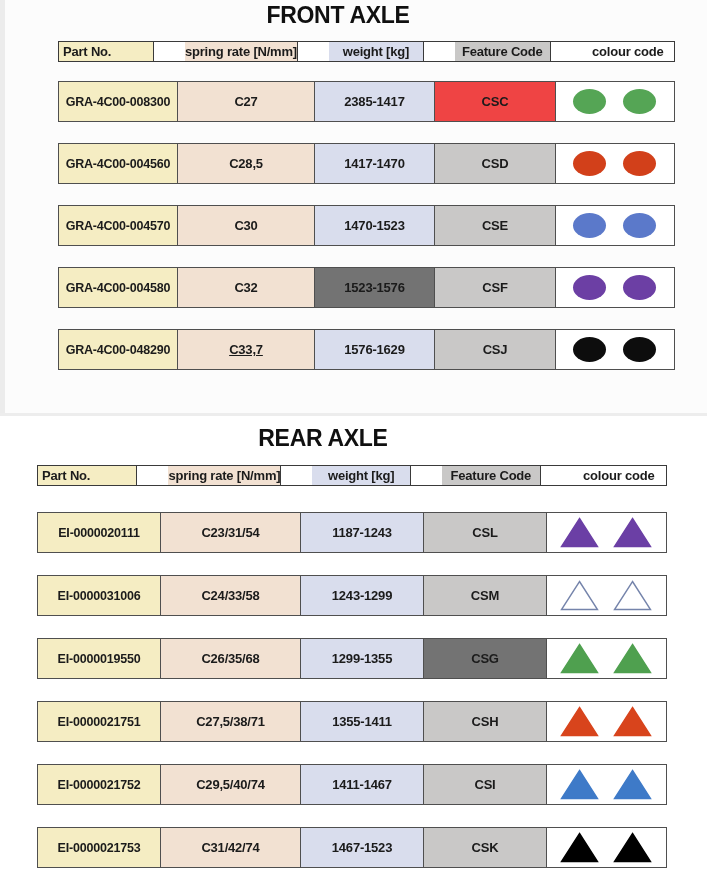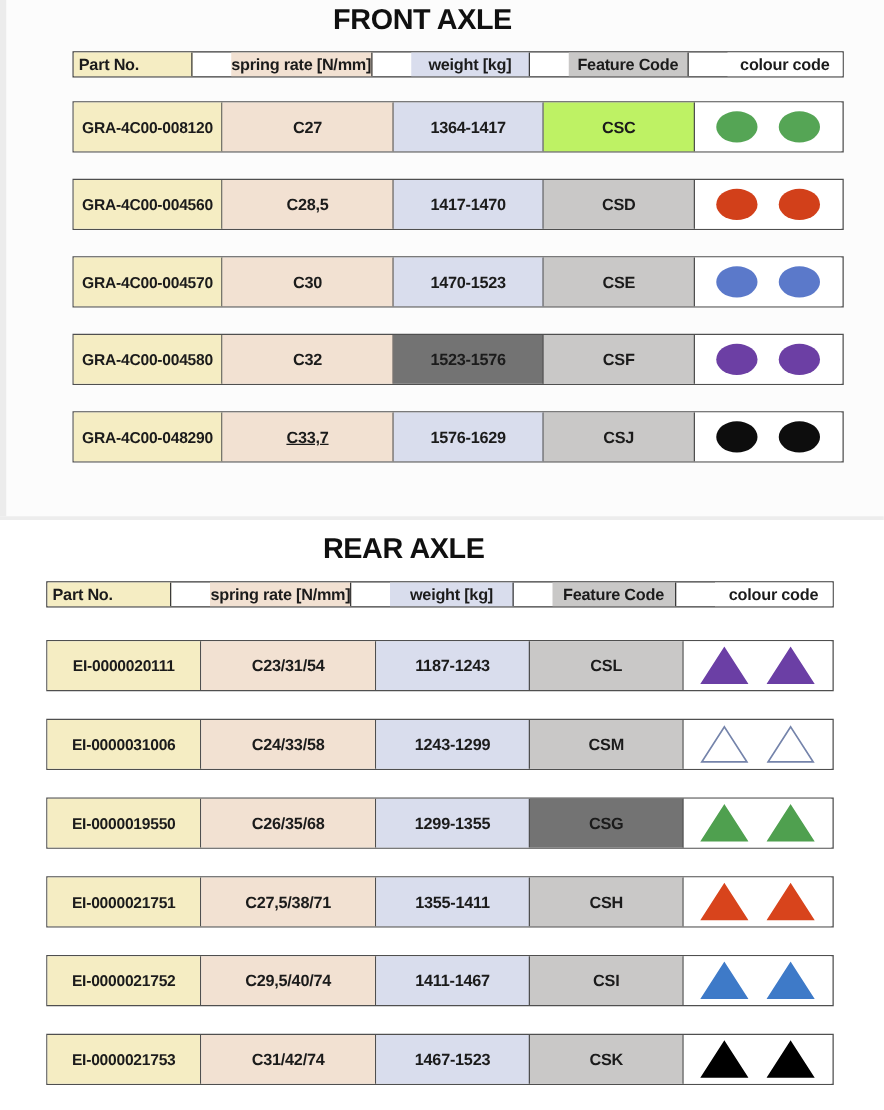--- a/index.html
+++ b/index.html
@@ -75,24 +75,24 @@
   <div class="header-row front-cols" id="front-header">
     <div class="header-cell col0" style="background: rgb(245, 237, 195);">Part No.</div>
     <div class="header-cell col1" style="background: rgb(242, 225, 210);">spring rate [N/mm]</div>
     <div class="header-cell col2" style="background: rgb(217, 221, 237);">weight [kg]</div>
     <div class="header-cell col3" style="background: rgb(201, 200, 199);">Feature Code</div>
     <div class="header-cell col4" style="background: rgb(255, 255, 255);">colour code</div>
   </div>
 
   <div id="front-rows">
       <div class="data-row front-cols" style="left: 58px; width: 617px; top: 81px;">
-        <div class="cell col0 part-cell" style="background: rgb(245, 237, 195);">GRA-4C00-008120</div>
+        <div class="cell col0 part-cell" style="background: rgb(245, 237, 195);">GRA-4C00-008300</div>
         <div class="cell col1" style="background: rgb(242, 225, 210);">C27</div>
-        <div class="cell col2" style="background: rgb(217, 221, 237);">1364-1417</div>
-        <div class="cell col3" style="background: #bef264;">CSC</div>
+        <div class="cell col2" style="background: rgb(217, 221, 237);">2385-1417</div>
+        <div class="cell col3" style="background: #ef4444;">CSC</div>
         <div class="cell col4 colour-cell" style="background: rgb(255, 255, 255);">
           <span class="marker-ellipse" style="background: rgb(85, 165, 85);"></span>
           <span class="marker-ellipse" style="background: rgb(85, 165, 85);"></span>
         </div>
       </div>
       <div class="data-row front-cols" style="left: 58px; width: 617px; top: 143px;">
         <div class="cell col0 part-cell" style="background: rgb(245, 237, 195);">GRA-4C00-004560</div>
         <div class="cell col1" style="background: rgb(242, 225, 210);">C28,5</div>
         <div class="cell col2" style="background: rgb(217, 221, 237);">1417-1470</div>
         <div class="cell col3" style="background: rgb(201, 200, 199);">CSD</div>

